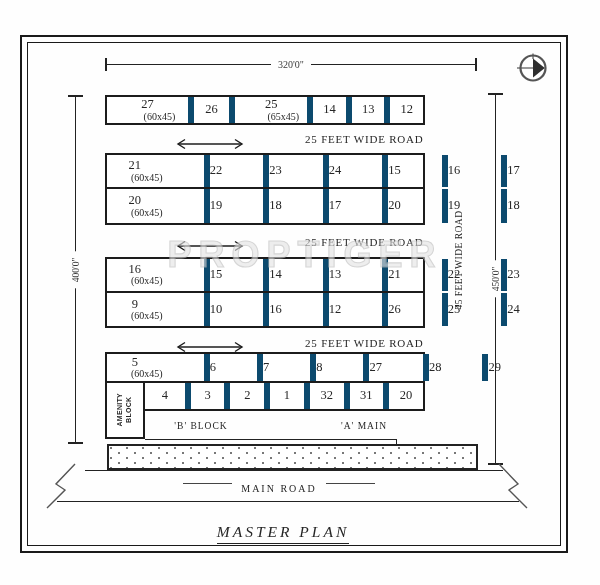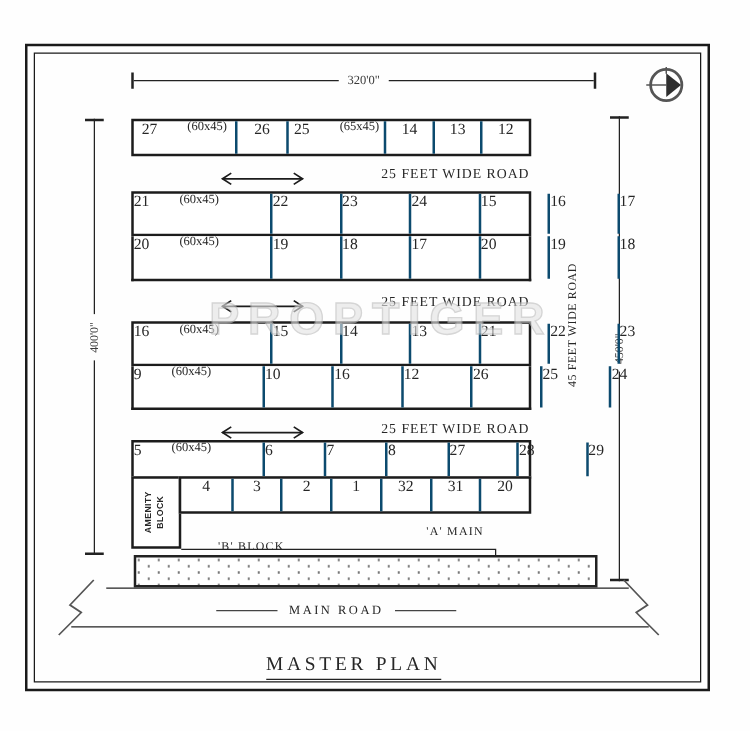--- a/index.html
+++ b/index.html
@@ -22,58 +22,58 @@
   .vdim .bar.top{top:0;} .vdim .bar.bot{bottom:0;}
   .vdim .vline{position:absolute;left:7px;top:0;bottom:0;width:0;border-left:1.5px solid #222;}
   .vdim .vlabel{position:absolute;left:50%;top:50%;transform:translate(-50%,-50%) rotate(-90deg);
                 background:#fefefe;padding:0 6px;font-size:9.5px;white-space:nowrap;color:#3a3a3a;}
   
   #side-road{left:449px;top:202px;width:20px;height:116px;display:flex;align-items:center;justify-content:center;}
   #side-road span{transform:rotate(-90deg);white-space:nowrap;font-size:9.5px;letter-spacing:.5px;}
   
   .prow{display:flex;border:2px solid #1c1c1c;box-sizing:border-box;background:#fff;}
   .prow.second{border-top:0;}
-  .cell{box-sizing:border-box;display:flex;flex-direction:row;justify-content:center;}
-  .cell + .cell{border-left:2px solid #0c4a6e;}
+  .cell{box-sizing:border-box;display:flex;flex-direction:column;justify-content:center;}
+  .cell + .cell{border-left:6px solid #0c4a6e;}
   .pn{display:block;text-align:center;font-size:12.5px;line-height:1.05;}
   .ps{display:block;text-align:center;font-size:10px;line-height:1;padding-left:24px;}
   .cw{width:25.6%;} .cb26{width:13.1%;} .cb25{width:24.7%;} .cbs{width:12.2%;}
   .cs{width:12.4%;margin-left:41px;} .ce{width:14.2857%;}
   #b1{left:105px;top:95px;width:320px;} #b1 .prow{height:30px;}
   #b2{left:105px;top:153px;width:320px;} #b2 .prow{height:36px;}
   #b3{left:105px;top:257px;width:320px;} #b3 .prow{height:35.5px;}
   #b4a{left:105px;top:352px;width:320px;} #b4a .prow{height:31px;}
   #b4b{left:143px;top:381px;width:282px;} #b4b .prow{height:30px;}
   
   .roadlbl{position:absolute;left:305px;width:115px;text-align:center;font-size:11px;letter-spacing:.8px;white-space:nowrap;}
   .darrow{position:absolute;left:175px;width:70px;height:12px;}
   
   #amenity{left:105px;top:381px;width:40px;height:58px;border:2px solid #1c1c1c;box-sizing:border-box;
            display:flex;align-items:center;justify-content:center;background:#fff;}
   #amenity .rot{transform:rotate(-90deg);font-family:"Liberation Sans","DejaVu Sans",sans-serif;
                 font-size:7px;font-weight:bold;line-height:1.25;text-align:center;letter-spacing:.3px;white-space:nowrap;}
   
   .blk-label{position:absolute;top:421px;width:90px;text-align:center;font-size:9.5px;letter-spacing:1px;white-space:nowrap;}
-  #blk-b{left:156px;margin-top:12px;} #blk-a{left:319px;}
+  #blk-b{left:156px;} #blk-a{left:319px;}
   
   #step-line{left:145px;top:439px;width:251px;height:0;border-top:1.5px solid #222;}
   #step-stub{left:396px;top:439px;width:0;height:6px;border-left:1.5px solid #222;}
   
   #strip{left:107px;top:444px;width:371px;height:26px;border:2px solid #222;box-sizing:border-box;background:#fff;
          background-image:radial-gradient(circle,#787878 .8px,transparent 1.1px),
                           radial-gradient(circle,#787878 .8px,transparent 1.1px);
          background-size:16px 10px;background-position:2px 2px,10px 7px;}
   
   #road-upper{left:85px;top:470px;width:418px;height:0;border-top:1.5px solid #222;}
   #road-lower{left:57px;top:501px;width:462px;height:0;border-top:1.5px solid #222;}
-  #main-road{left:173px;top:483px;width:192px;display:flex;align-items:center;gap:9px;}
+  #main-road{left:183px;top:483px;width:192px;display:flex;align-items:flex-start;gap:9px;}
   #main-road .dash{flex:1;height:0;border-top:1.2px solid #444;}
   #main-road-label{font-size:10px;letter-spacing:2px;white-space:nowrap;}
   
-  #plan-title{left:0;top:523px;width:566px;text-align:center;}
+  #plan-title{left:0;top:523px;width:566px;text-align:center;font-style:italic;}
   #plan-title span{display:inline-block;font-size:15.5px;letter-spacing:3px;border-bottom:1.3px solid #222;padding-bottom:2px;}
   
   #watermark{left:160px;top:234px;width:290px;text-align:center;font-family:"Liberation Sans","DejaVu Sans",sans-serif;
              font-size:36px;font-weight:bold;letter-spacing:7px;color:#e4e4e4;
              -webkit-text-stroke:1.1px #bdbdbd;opacity:.62;pointer-events:none;z-index:9;}
   #compass{left:516px;top:51px;width:34px;height:34px;}
 </style>
 </head>
 <body>
 

